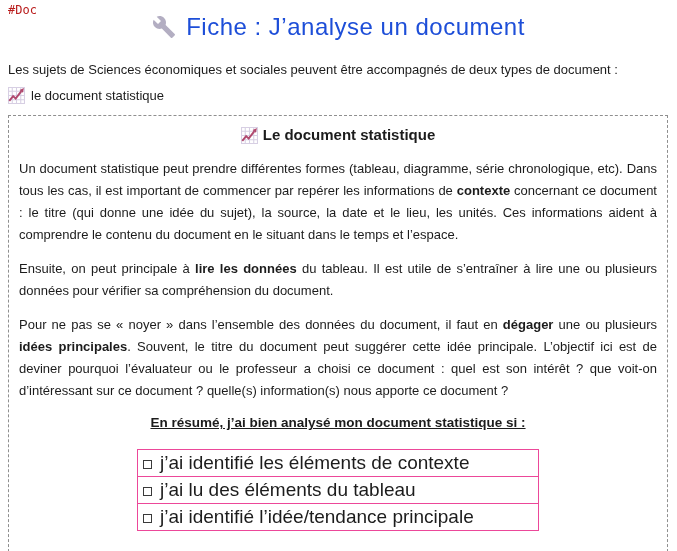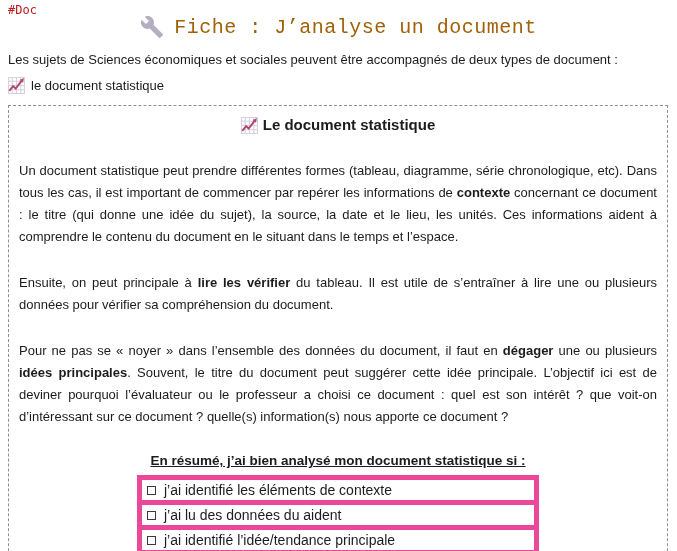--- a/index.html
+++ b/index.html
@@ -16,53 +16,53 @@
     position: absolute; left: 8px; top: 3px;
     font-family: "DejaVu Sans Mono", monospace;
     font-size: 12px; color: #b91c1c;
   }
   .title-row {
     margin-top: 10px;
     display: flex; justify-content: center; align-items: center; gap: 10px;
     height: 34px;
   }
   .page-title {
-    font-family: Liberation Mono, monospace;
-    font-size: 20px; letter-spacing: 0.5px; color: #a16207;
+    font-family: Liberation Sans, sans-serif;
+    font-size: 24px; letter-spacing: 0.5px; color: #1d4ed8;
   }
-  .intro { margin: 5px 8px 0 8px; font-size: 13px; }
+  .intro { margin: 15px 8px 0 8px; font-size: 13px; }
   .intro-lead { line-height: 21px; margin-bottom: 4px; }
   .doc-type { display: flex; align-items: center; gap: 6px; height: 23px; }
   .box {
     margin: 8px 8px 0 8px;
     width: 660px;
     border: 1px dashed #8f8f8f;
     padding: 4px 10px 40px 10px;
   }
   .box-heading {
     display: flex; justify-content: center; align-items: center; gap: 5px;
     font-weight: bold; font-size: 15px; line-height: 22px;
     margin: 4px 0 0 0;
   }
   .para {
-    font-size: 13px; line-height: 22px; margin: 24px 0;
+    font-size: 13px; line-height: 22px; margin: 12px 0;
     text-align: justify;
   }
   .b { font-weight: bold; }
   .summary { margin-top: 12px; }
   .summary-heading {
     text-align: center; font-weight: bold; text-decoration: underline;
-    font-size: 13.5px; line-height: 18px; margin-bottom: 5px;
+    font-size: 13.5px; line-height: 18px; margin-bottom: 17px;
   }
   table.checklist {
     border-collapse: collapse; margin: 0 auto; width: 402px;
   }
   table.checklist td {
-    border: 5px solid #ec4899;
-    font-size: 14px; padding: 2px 5px; height: 22px;
+    border: 1px solid #ec4899;
+    font-size: 19px; padding: 2px 5px; height: 22px;
   }
   .cb {
     display: inline-block; width: 9px; height: 9px;
     border: 1px solid #3a3a3a; margin-right: 8px;
     vertical-align: 0px;
   }
   .icon16 { width: 17px; height: 17px; flex: 0 0 auto; }
   .icon14 { width: 15px; height: 17px; flex: 0 0 auto; }
 </style>
 </head>
@@ -96,34 +96,34 @@
     <svg class="icon16" viewBox="0 0 16 16">
       <path d="M0.5 4h15 M0.5 8h15 M0.5 12h15 M4 0.5v15 M8 0.5v15 M12 0.5v15 M0.5 0.5h15v15h-15z" stroke="#d7cfe3" stroke-width="1" fill="none"></path>
       <polyline points="1.2,13 4.8,8.6 7.2,10.8 12.6,3.9" stroke="#b0486e" stroke-width="1.8" fill="none"></polyline>
       <polygon points="15,1 14.1,5.3 10.9,2.9" fill="#b0486e"></polygon>
     </svg>
     <span>Le document statistique</span>
   </div>
 
   <p class="para"><span>Un document statistique peut prendre différentes formes (tableau, diagramme, série chronologique, etc). Dans tous les cas, il est important de commencer par repérer les informations de </span><span class="b">contexte</span><span> concernant ce document : le titre (qui donne une idée du sujet), la source, la date et le lieu, les unités. Ces informations aident à comprendre le contenu du document en le situant dans le temps et l’espace.</span></p>
 
-  <p class="para"><span>Ensuite, on peut principale à </span><span class="b">lire les vérifier</span><span> du tableau. Il est utile de s’entraîner à lire une ou plusieurs données pour vérifier sa compréhension du document.</span></p>
+  <p class="para"><span>Ensuite, on peut principale à </span><span class="b">lire les données</span><span> du tableau. Il est utile de s’entraîner à lire une ou plusieurs données pour vérifier sa compréhension du document.</span></p>
 
   <p class="para"><span>Pour ne pas se « noyer » dans l’ensemble des données du document, il faut en </span><span class="b">dégager</span><span> une ou plusieurs </span><span class="b">idées principales</span><span>. Souvent, le titre du document peut suggérer cette idée principale. L’objectif ici est de deviner pourquoi l’évaluateur ou le professeur a choisi ce document : quel est son intérêt ? que voit-on d’intéressant sur ce document ? quelle(s) information(s) nous apporte ce document ?</span></p>
 
 
   <div class="summary">
     <div class="summary-heading">En résumé, j’ai bien analysé mon document statistique si :</div>
     <table class="checklist">
       <tbody>
         <tr>
           <td><span class="cb"></span><span>j’ai identifié les éléments de contexte</span></td>
         </tr>
         <tr>
-          <td><span class="cb"></span><span>j’ai lu des données du aident</span></td>
+          <td><span class="cb"></span><span>j’ai lu des éléments du tableau</span></td>
         </tr>
         <tr>
           <td><span class="cb"></span><span>j’ai identifié l’idée/tendance principale</span></td>
         </tr>
       </tbody>
     </table>
   </div>
 </div>
 
 </body></html>

